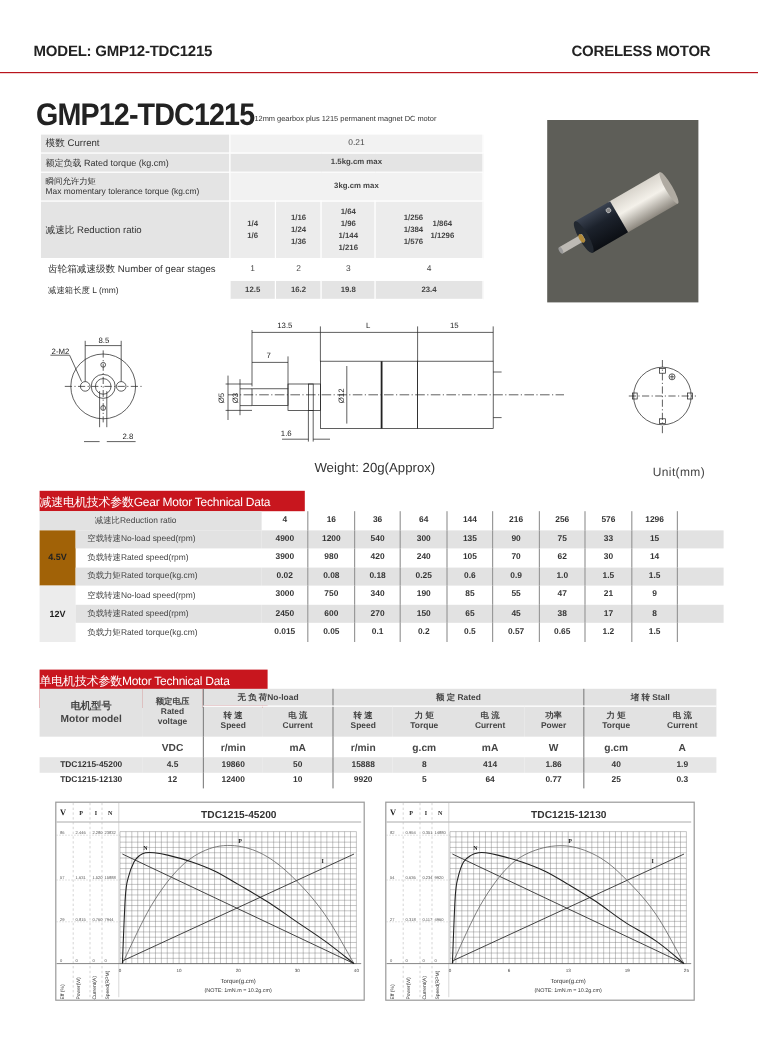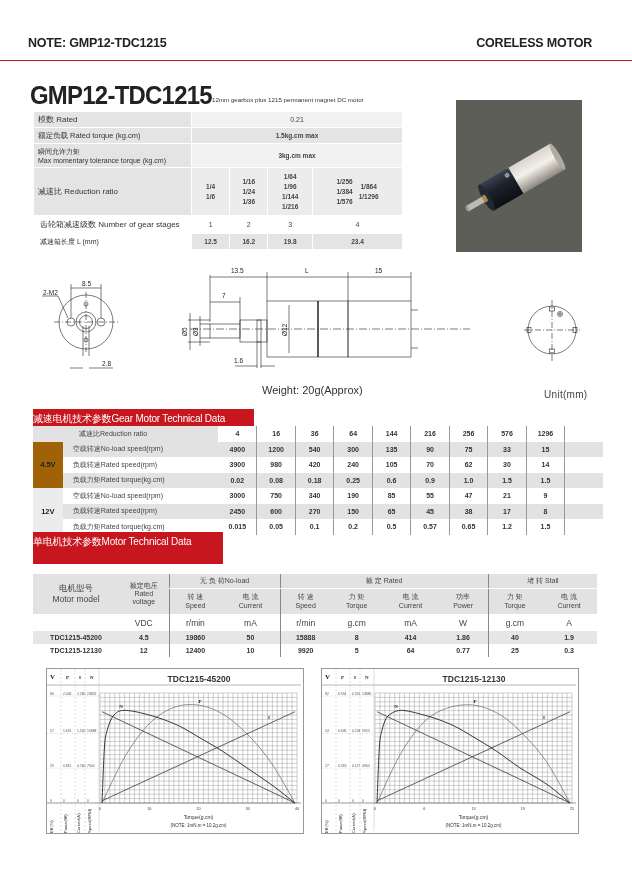--- a/index.html
+++ b/index.html
@@ -20,48 +20,48 @@
   .spec .val { background: #e4e4e4; text-align: center; font-weight: bold; font-size: 6.5px; color: #444; }
   .spec .valw { background: #fff; text-align: center; font-size: 7px; color: #444; }
   .spec .frac { background: #ececec; text-align: center; font-weight: bold; font-size: 6.5px; color: #444; line-height: 10px; border-left: 1px solid #bbb; }
 
   .drawing { left: 30px; top: 258px; width: 580px; height: 150px; }
   .weight { left: 262px; top: 384px; font-size: 11px; color: #333; text-align: right; }
   .unit { left: 544px; top: 389px; font-size: 10px; color: #444; letter-spacing: 0.3px; }
 
   .sec-bar { background: #c8161e; color: #fff; font-size: 10px; padding: 3px 0; letter-spacing: -0.2px; }
   .sec1 { left: 33px; top: 409px; width: 221px; height: 17px; }
-  .sec2 { left: 33px; top: 532px; width: 190px; height: 32px; }
+  .sec2 { left: 33px; top: 558px; width: 190px; height: 32px; }
 
   .gear { left: 33px; top: 426px; width: 570px; font-size: 7px; }
   .gear td { height: 15.5px; text-align: center; padding: 0 2px; }
   .gear td.num { font-weight: bold; color: #333; border-left: 1px solid #999; width: 39px; }
   .gear tr.shade td.sh { background: #e2e2e2; }
   .gear td.volt { background: #ececec; font-weight: bold; width: 30px; font-size: 7.5px; }
   .gear td.volt.w { background: #a16207; }
   .gear td.rl { text-align: left; padding-left: 40px; width: 158px; color: #444; font-size: 7px; }
   .gear td.hdr { background: #e2e2e2; }
 
   .motor { left: 33px; top: 574px; width: 564px; font-size: 7px; color: #444; }
-  .motor td { text-align: center; padding: 0 2px; }
+  .motor td { text-align: center; padding: 0 2px; font-weight: bold; }
   .motor .head { background: #e2e2e2; }
   .motor .vl { border-left: 1px solid #888; }
   .motor td.big { font-size: 8.5px; }
   .motor .unit-row td { height: 17px; font-size: 8.5px; background: #fff; }
   .motor .data td { height: 13px; font-weight: bold; color: #333; }
   .motor .data.sh td { background: #e6e6e6; }
 
   .perf { width: 258px; height: 166px; border: 1px solid #999; background: #fff; }
   .perf1 { left: 46px; top: 668px; }
   .perf2 { left: 321px; top: 668px; }
 </style>
 </head>
 <body>
 
-<div class="abs hdr-left">NOTE: GMP12-TDC1215</div>
+<div class="abs hdr-left">MODEL: GMP12-TDC1215</div>
 <div class="abs hdr-right">CORELESS  MOTOR</div>
 <div class="abs hdr-rule"></div>
 
 <div class="abs big-title">GMP12-TDC1215</div>
 <div class="abs subtitle">12mm gearbox plus 1215 permanent magnet DC motor</div>
 
 <div class="abs photo">
   <svg width="126" height="152" viewBox="0 0 126 152">
     <defs>
       <linearGradient id="silv" x1="0" y1="0" x2="0" y2="1">
@@ -84,21 +84,21 @@
       <rect x="4" y="76" width="22" height="6" fill="#bdbab4"></rect>
       <ellipse cx="4" cy="79" rx="1.5" ry="3" fill="#999"></ellipse>
       <ellipse cx="24" cy="79" rx="2" ry="4" fill="#b08a3a"></ellipse>
     </g>
   </svg>
 </div>
 
 <table class="abs spec">
   <tbody>
       <tr>
-    <td class="lbl" style="font-size:8px">模数 Rated</td>
+    <td class="lbl" style="font-size:8px">模数 Current</td>
     <td class="valw" colspan="4" style="background:#f2f2f2">0.21</td>
   </tr>
   <tr>
     <td class="lbl">额定负载 Rated torque (kg.cm)</td>
     <td class="val" colspan="4">1.5kg.cm max</td>
   </tr>
   <tr>
     <td class="lbl" style="height:24px;line-height:9px;font-size:7px">
       <div>瞬间允许力矩</div>
       <div>Max momentary tolerance torque (kg.cm)</div>

